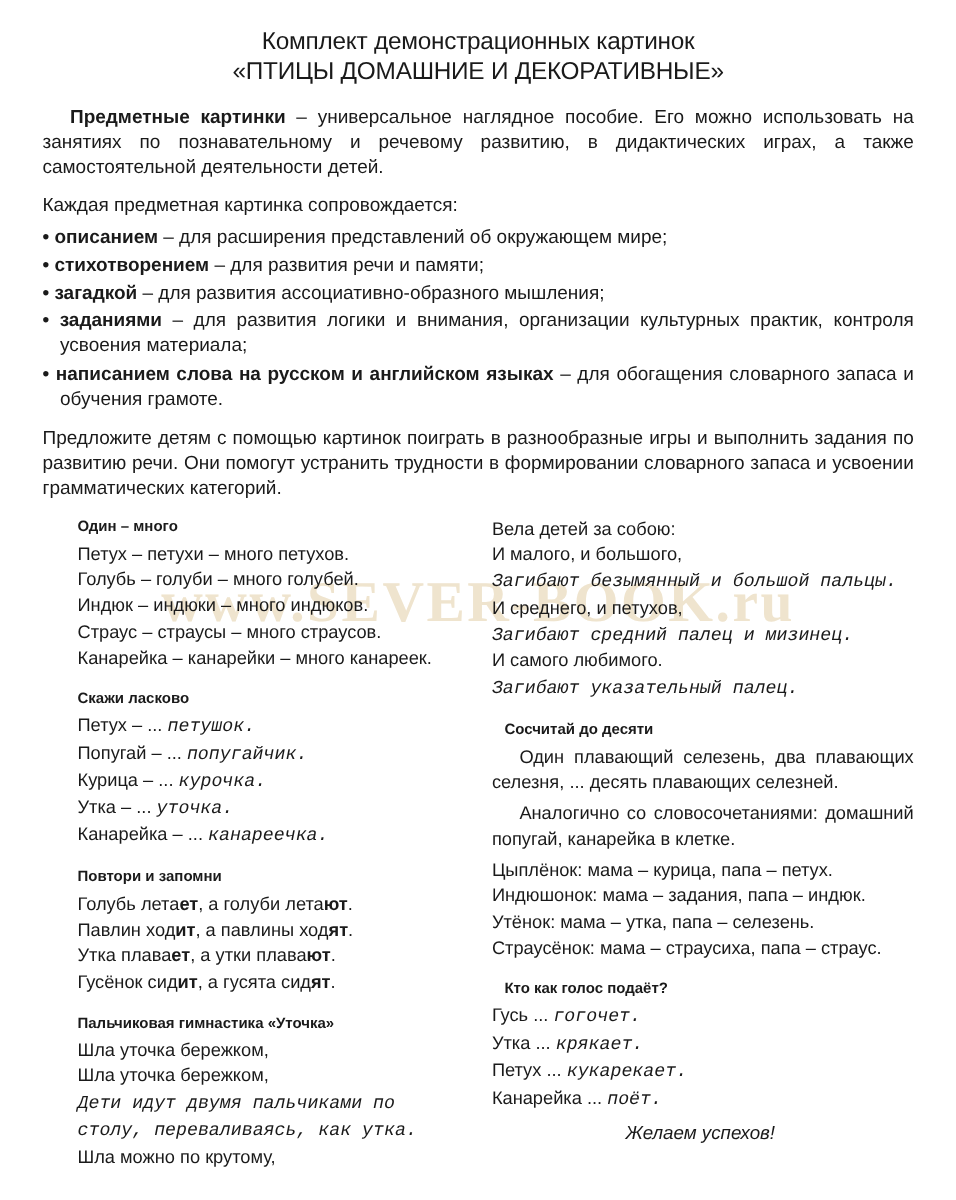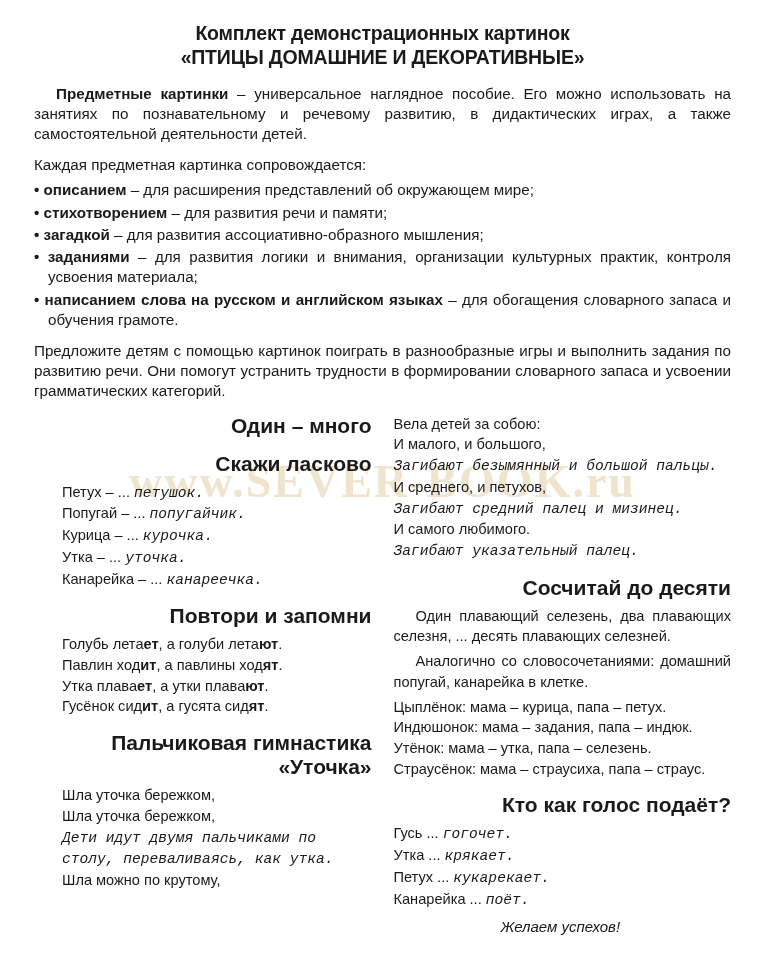--- a/index.html
+++ b/index.html
@@ -35,21 +35,21 @@
     font-weight: bold;
     pointer-events: none;
     z-index: 0;
     white-space: nowrap;
   }
   .content { position: relative; z-index: 1; }
 
   h1.title {
     text-align: center;
     font-size: 19.5px;
-    font-weight: bold;
+    font-weight: normal;
     line-height: 1.22;
     margin: 0 0 14px 0;
     letter-spacing: -0.2px;
   }
   h1.title .l2 { display: block; }
 
   p.para {
     margin: 0 0 11px 0;
     font-size: 15.2px;
     line-height: 1.33;
@@ -81,25 +81,24 @@
 
   .columns {
     display: flex;
     gap: 22px;
     margin-top: 12px;
   }
   .col { width: 50%; }
   .col.right { padding-top: 0; }
 
   .sec-head {
-    font-size: 21px;
+    font-size: 12px;
     font-weight: bold;
     margin: 0 0 6px 0;
     padding-left: 28px;
-    text-align: right;
   }
   .col.right .sec-head { padding-left: 10px; }
   .sec-head.tight { margin-top: 14px; }
 
   .lines {
     margin: 0 0 4px 0;
     padding-left: 28px;
     font-size: 14.6px;
     line-height: 1.42;
   }
@@ -150,20 +149,27 @@
       <li><span class="dot">• </span><b>написанием слова на русском и английском языках</b><span> – для обогащения словарного запаса и обучения грамоте.</span></li>
     </ul>
 
     <p class="para">Предложите детям с помощью картинок поиграть в разнообразные игры и выполнить задания по развитию речи. Они помогут устранить трудности в формировании словарного запаса и усвоении грамматических категорий.</p>
 
     <div class="columns">
 
       <div class="col left">
 
         <div class="sec-head">Один – много</div>
+        <div class="lines">
+          <div>Петух – петухи – много петухов.</div>
+          <div>Голубь – голуби – много голубей.</div>
+          <div>Индюк – индюки – много индюков.</div>
+          <div>Страус – страусы – много страусов.</div>
+          <div>Канарейка – канарейки – много канареек.</div>
+        </div>
 
         <div class="sec-head tight">Скажи ласково</div>
         <div class="lines">
           <div>Петух – ... <i>петушок.</i></div>
           <div>Попугай – ... <i>попугайчик.</i></div>
           <div>Курица – ... <i>курочка.</i></div>
           <div>Утка – ... <i>уточка.</i></div>
           <div>Канарейка – ... <i>канареечка.</i></div>
         </div>
 

